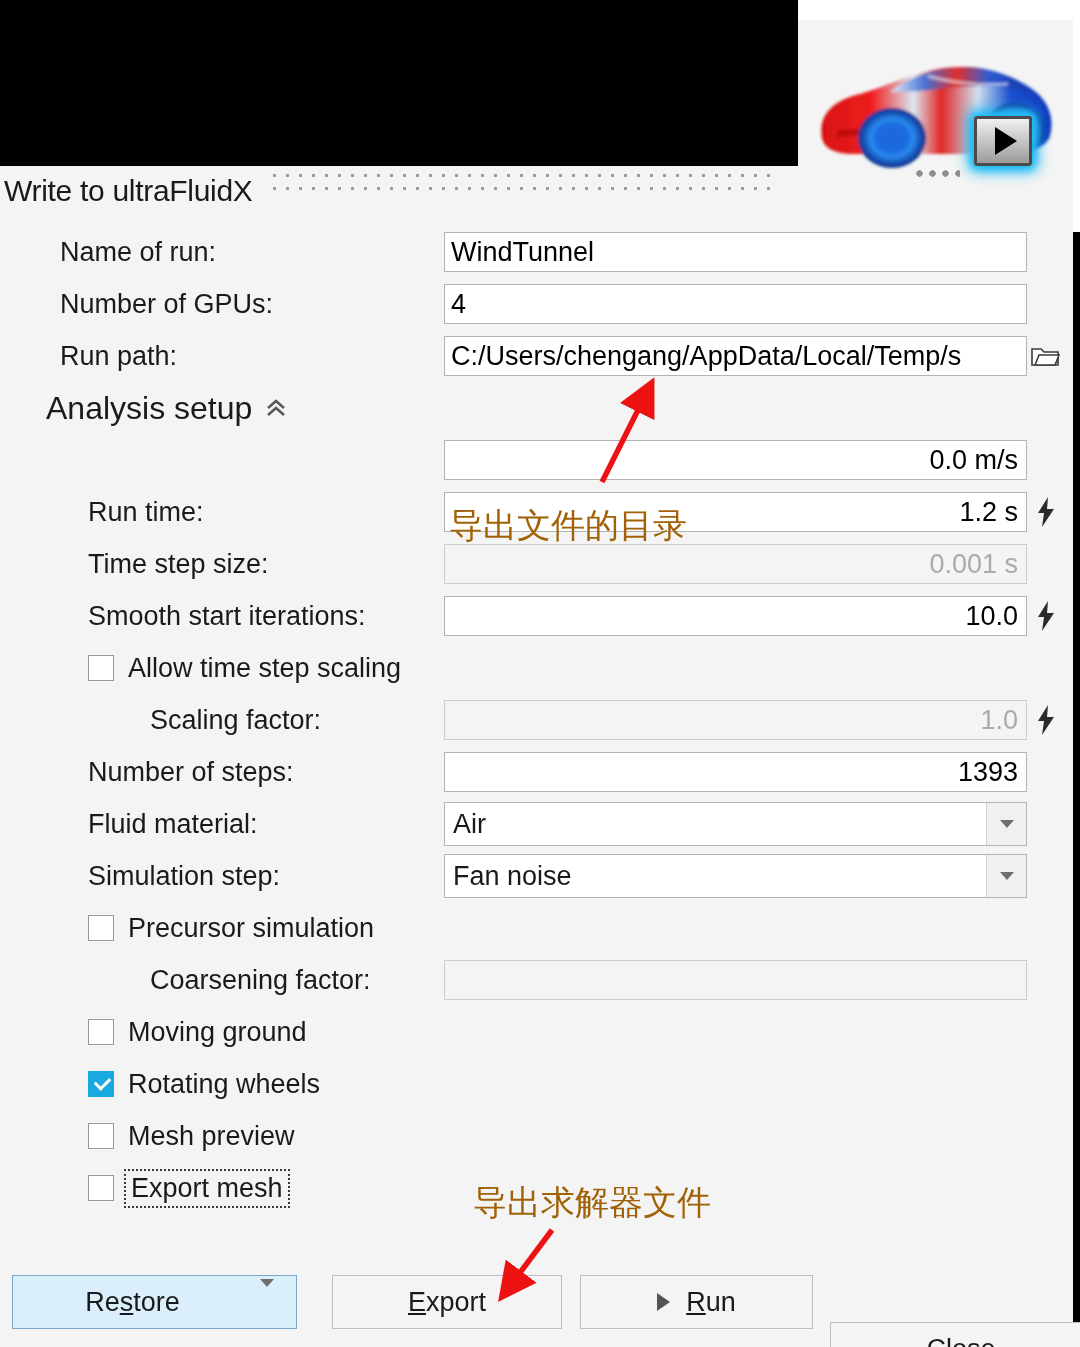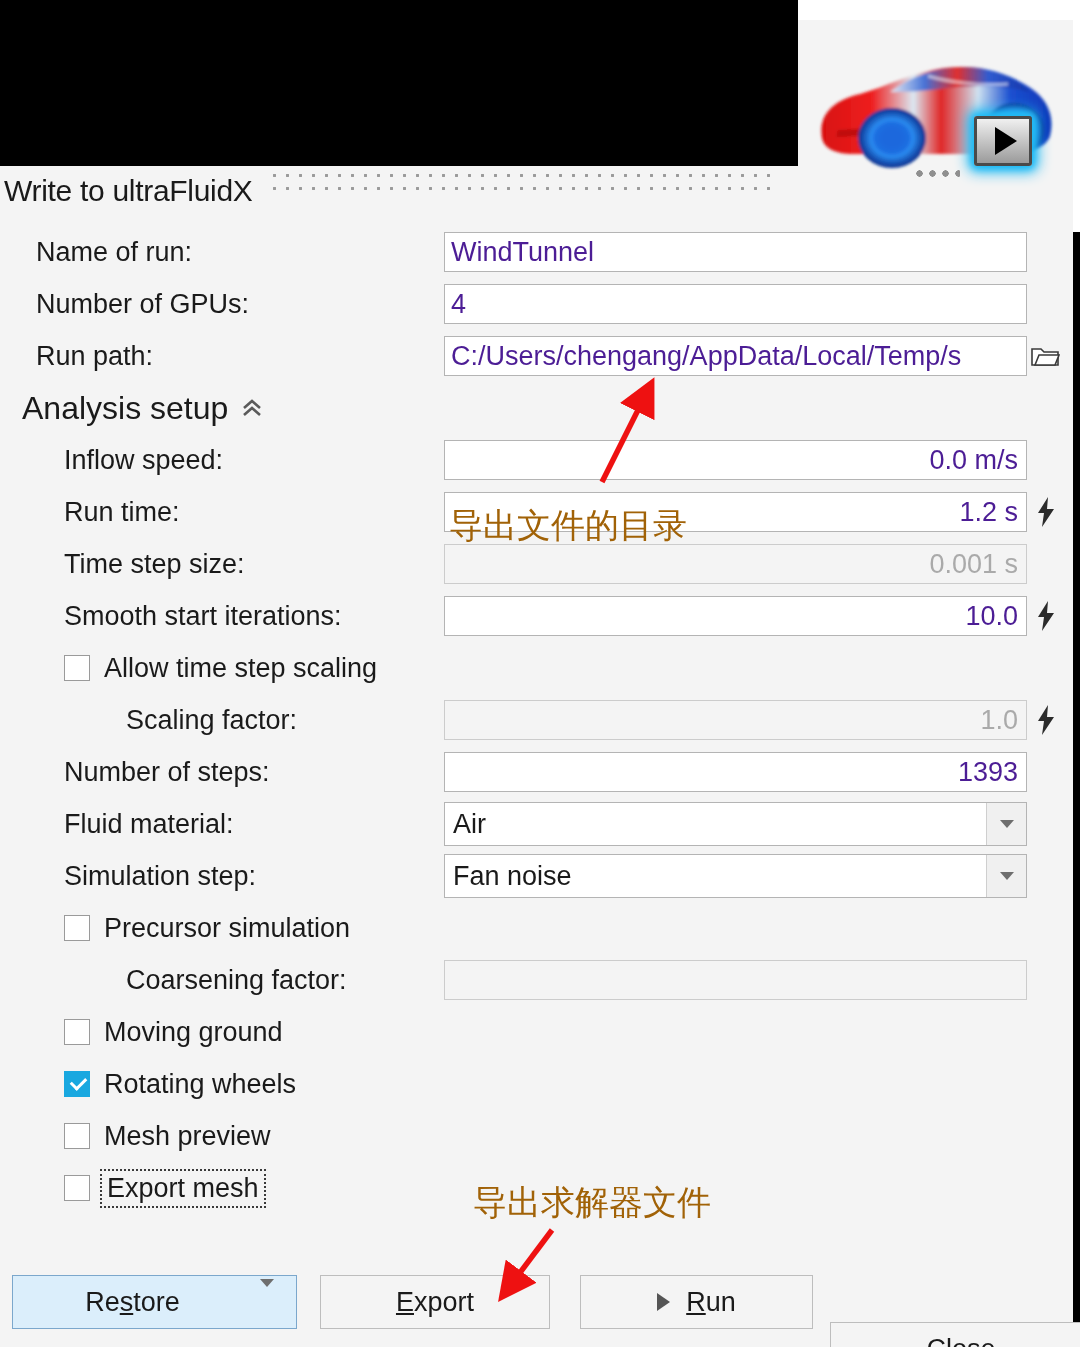--- a/index.html
+++ b/index.html
@@ -69,34 +69,34 @@
     background-image: radial-gradient(circle at 3.5px 3.5px, #8f8f8f 3px, rgba(0,0,0,0) 3.4px);
     background-size: 13px 13px;
   }
 
   
   .form {
     position: absolute; left: 0; top: 60px; width: 1073px;
   }
   .row {
     position: relative; height: 52px;
-    display: flex; align-items: center;
+    display: flex; align-items: center; padding-left: 24px;
   }
   .label {
     font-size: 27px; color: #1a1a1a; white-space: nowrap;
   }
   .lbl-1 { padding-left: 36px; }
   .lbl-2 { padding-left: 64px; }
   .lbl-3 { padding-left: 126px; }
 
   .ctrl {
     position: absolute; left: 444px; width: 583px; height: 40px;
     background: #ffffff; border: 1px solid #b4b4b4;
     display: flex; align-items: center;
-    font-size: 27px; color: #4c1d95;
+    font-size: 27px; color: #000000;
   }
   .ctrl.left-text { padding-left: 6px; justify-content: flex-start; }
   .ctrl.right-text { padding-right: 8px; justify-content: flex-end; }
   .ctrl.disabled {
     background: #f4f4f4; border-color: #cccccc; color: #aaaaaa;
   }
   .ctrl.with-folder { width: 583px; }
 
   .folder-icon {
     position: absolute; left: 1030px; width: 30px; height: 26px;
@@ -164,21 +164,21 @@
     font-size: 27px; color: #1a1a1a; cursor: default;
   }
   .btn .mn { text-decoration: underline; }
   #btn-restore {
     left: 12px; width: 285px;
     background: #dbeefb; border: 1px solid #7ba7cc;
     justify-content: center; gap: 0;
   }
   #btn-restore .rlabel { margin-right: 44px; }
   #btn-restore .rarrow { position: absolute; right: 22px; }
-  #btn-export { left: 320px; width: 230px; }
+  #btn-export { left: 332px; width: 230px; }
   #btn-run { left: 580px; width: 233px; gap: 16px; }
   #btn-run .ptri {
     width: 0; height: 0; border-left: 13px solid #555;
     border-top: 9px solid transparent; border-bottom: 9px solid transparent;
   }
   #btn-close { left: 830px; width: 262px; margin-top: 47px; }
 
   
   .anno-text {
     position: absolute; font-size: 34px; color: #a16207;
@@ -275,21 +275,20 @@
       <div class="section-head">
         <span>Analysis setup</span>
         <svg width="24" height="24" viewBox="0 0 24 24">
           <path d="M4 12 L12 5 L20 12" fill="none" stroke="#5a5a5a" stroke-width="2.6"></path>
           <path d="M4 19 L12 12 L20 19" fill="none" stroke="#5a5a5a" stroke-width="2.6"></path>
         </svg>
       </div>
     </div>
 
     <div class="row">
-      <div class="label lbl-2">Inflow speed:</div>
       <div class="ctrl right-text">0.0 m/s</div>
     </div>
 
     <div class="row">
       <div class="label lbl-2">Run time:</div>
       <div class="ctrl right-text">1.2 s</div>
       <svg class="bolt-icon" viewBox="0 0 22 32">
         <path d="M13 1 L3 17 h6 L7 31 L19 13 h-7 Z" fill="#2b2b2b"></path>
       </svg>
     </div>

